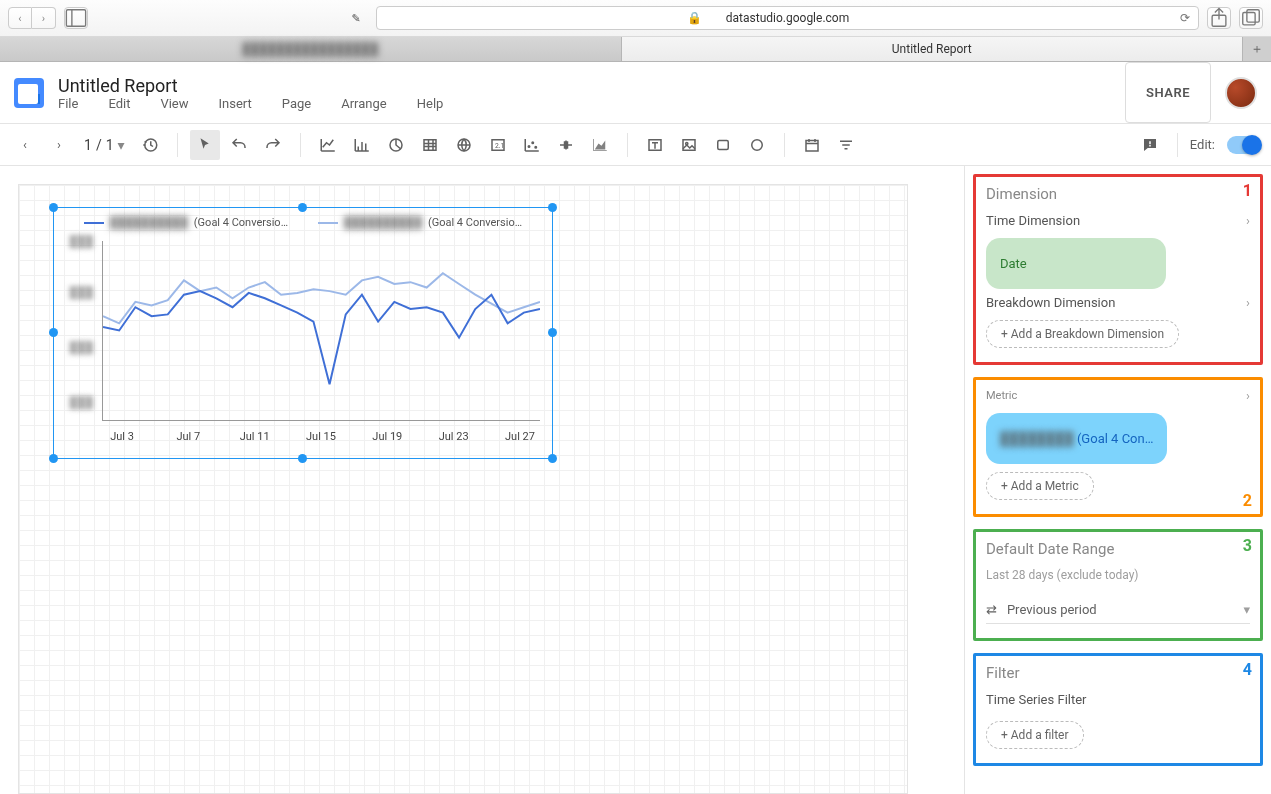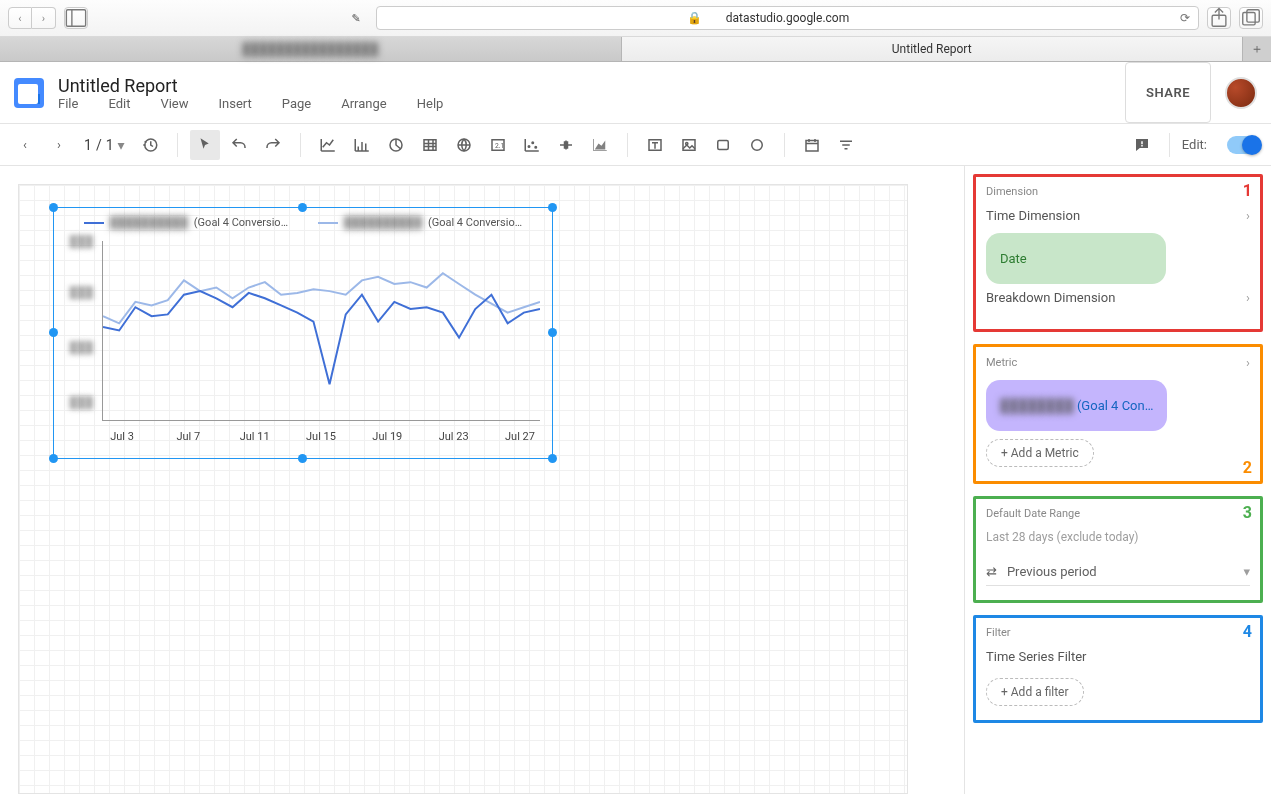--- a/index.html
+++ b/index.html
@@ -33,21 +33,21 @@
 .avatar { width:32px; height:32px; border-radius:50%; background: radial-gradient(circle at 30% 30%, #b84a2a, #7a2a10); border:2px solid #e0e0e0; }
 
 
 .toolbar { height:42px; border-bottom:1px solid #e4e4e4; display:flex; align-items:center; padding:0 10px; gap:4px; color:#616161; }
 .tb-sep { width:1px; height:24px; background:#e4e4e4; margin:0 8px; }
 .tb-btn { width:30px; height:30px; display:flex; align-items:center; justify-content:center; border-radius:2px; }
 .tb-btn.active { background:#e8e8e8; }
 .tb-btn svg { width:18px; height:18px; }
 .page-indicator { display:flex; align-items:center; gap:4px; margin:0 6px; font-size:14px; color:#424242; }
 .spacer { flex:1; }
-.edit-toggle { display:flex; align-items:center; gap:20px; color:#616161; font-size:13px; }
+.edit-toggle { display:flex; align-items:center; gap:12px; color:#616161; font-size:13px; }
 .toggle { width:34px; height:18px; border-radius:10px; background:#90caf9; position:relative; }
 .toggle::after { content:""; position:absolute; right:-1px; top:-1px; width:20px; height:20px; border-radius:50%; background:#1a73e8; box-shadow:0 1px 3px rgba(0,0,0,.3); }
 
 
 .workspace { display:flex; height: calc(794px - 37px - 25px - 62px - 42px); }
 .canvas-area { flex:1; background:#fff; padding:18px; overflow:auto; }
 .canvas-page { width: 890px; height: 610px; background-image: linear-gradient(#f0f0f0 1px, transparent 1px), linear-gradient(90deg,#f0f0f0 1px, transparent 1px); background-size: 15px 15px; border:1px solid #e4e4e4; position:relative; }
 
 
 .sel-box { position:absolute; left:34px; top:22px; width:500px; height:252px; border:1px solid #2196f3; }
@@ -63,25 +63,25 @@
 .plot { position:relative; height: 180px; margin-left:40px; margin-right:4px; border-left:1px solid #999; border-bottom:1px solid #999; margin-top: 12px;}
 .ylab { position:absolute; left:-44px; width:34px; font-size:11px; color:transparent; text-shadow:0 0 5px rgba(120,120,120,.6); text-align:right; }
 .xaxis { position:absolute; left:40px; right:4px; bottom:-22px; display:flex; justify-content:space-between; font-size:11px; color:#444; }
 .xaxis span { width:40px; text-align:center; }
 svg.plot-svg { position:absolute; inset:0; width:100%; height:100%; }
 
 
 .side-panel { width: 307px; border-left:1px solid #e4e4e4; background:#fff; overflow:auto; padding:8px 8px 20px; }
 .panel-sec { border:3px solid; border-radius:2px; padding:8px 10px 14px; margin-bottom:12px; position:relative; background:#fff; }
 .sec-num { position:absolute; top:4px; right:8px; font-weight:700; font-size:16px; }
-.sec-label { font-size:11px; color:#888; margin-bottom:10px; }
+.sec-label { font-size:15px; color:#888; margin-bottom:10px; }
 .sec-head { display:flex; justify-content:space-between; align-items:center; color:#555; font-size:13px; margin:6px 0 10px; }
 .chip { display:inline-block; min-width:180px; padding:18px 14px; border-radius:14px; font-size:13px; }
 .chip.green { background:#c8e6c9; color:#2e7d32; }
-.chip.blue { background:#c4b5fd; color:#1565c0; }
+.chip.blue { background:#7dd3fc; color:#1565c0; }
 .dash-btn { border:1px dashed #bbb; border-radius:18px; padding:6px 14px; font-size:12px; color:#666; display:inline-block; }
 .radio-row { display:flex; gap:24px; align-items:center; margin:8px 0 10px; }
 .radio-row label { display:flex; align-items:center; gap:8px; color:#444; font-size:13px; }
 .rdio { width:18px; height:18px; border-radius:50%; border:2px solid #616161; display:inline-block; position:relative; }
 .rdio.on { border-color:#1a73e8; }
 .rdio.on::after { content:""; position:absolute; inset:3px; border-radius:50%; background:#1a73e8; }
 .muted { color:#9e9e9e; font-size:12px; margin:8px 0 20px; }
 .cmp-row { display:flex; align-items:center; gap:10px; border-bottom:1px solid #e0e0e0; padding-bottom:6px; color:#616161; }
 .chev { color:#9e9e9e; }
 </style>
@@ -345,20 +345,21 @@
       <div class="sec-label">Dimension</div>
       <div class="sec-head">
         <span>Time Dimension</span>
         <span class="chev">›</span>
       </div>
       <span class="chip green">Date</span>
       <div class="sec-head" style="">
         <span>Breakdown Dimension</span>
         <span class="chev">›</span>
       </div>
+      <span class="dash-btn">+ Add a Breakdown Dimension</span>
     </div>
 
     <div class="panel-sec" id="sec2" style="border-color: rgb(251, 140, 0);">
       <div class="sec-num" id="num2" style="top: auto; bottom: 4px; color: rgb(251, 140, 0);">2</div>
       <div class="sec-head" style="margin-top:0">
         <span style="font-size:11px;color:#888">Metric</span>
         <span class="chev">›</span>
       </div>
       <span class="chip blue">
         <span class="blur">████████</span>

